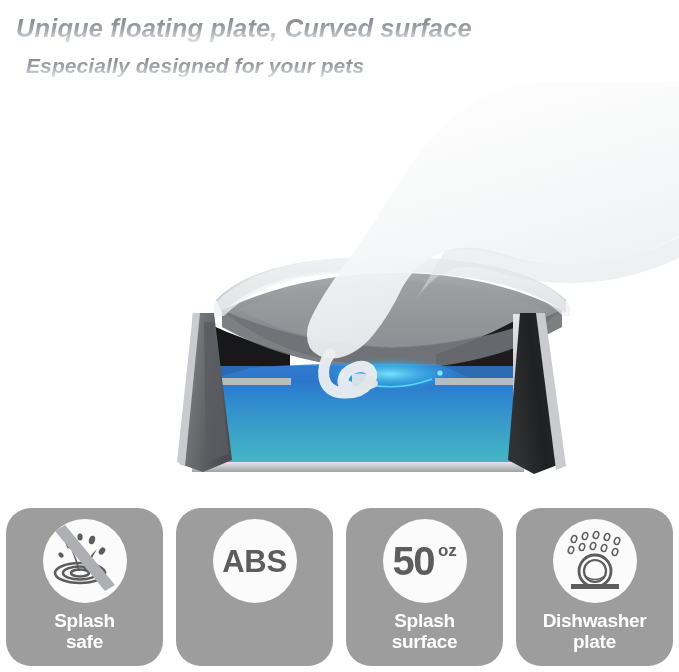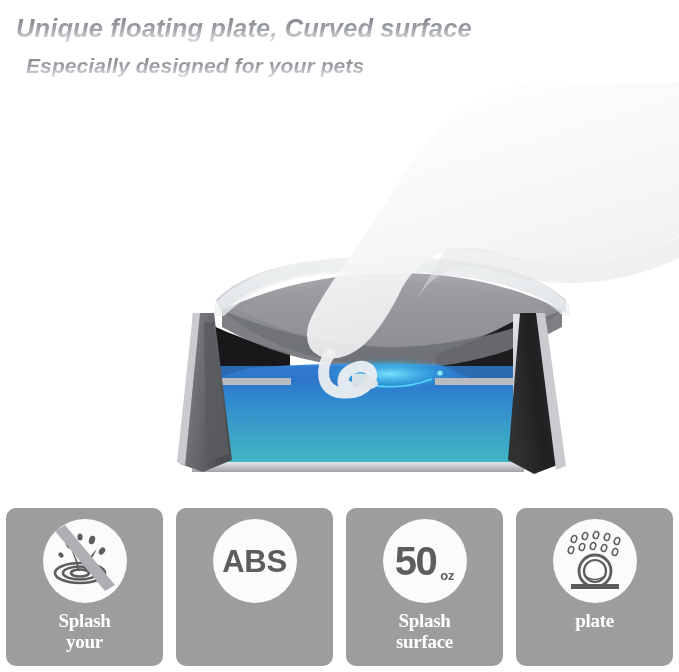--- a/index.html
+++ b/index.html
@@ -81,21 +81,21 @@
     width: 667px;
     height: 158px;
     display: flex;
     gap: 13px;
     z-index: 20;
   }
 
   .feature-card {
     flex: 1 1 0;
     background: #9d9d9d;
-    border-radius: 10px;
+    border-radius: 25px;
     display: flex;
     flex-direction: column;
     align-items: center;
     padding-top: 11px;
     position: relative;
   }
 
   .badge {
     width: 84px;
     height: 84px;
@@ -112,48 +112,47 @@
   .badge-abs {
     font-size: 31px;
     font-weight: 700;
     color: #5d5d5d;
     letter-spacing: -0.3px;
     line-height: 1;
   }
 
   .badge-cap {
     display: flex;
-    align-items: flex-end;
+    align-items: flex-start;
     color: #5d5d5d;
     line-height: 1;
   }
   .badge-cap .num {
     font-size: 40px;
     font-weight: 700;
     letter-spacing: -1.5px;
   }
   .badge-cap .unit {
-    font-size: 13px;
+    font-size: 17px;
     font-weight: 700;
     letter-spacing: -0.2px;
     margin-left: 4px;
     position: relative;
     top: 1px;
   }
 
   .card-caption {
     margin-top: 7px;
     text-align: center;
     color: #ffffff;
     font-weight: 700;
     font-size: 19px;
     line-height: 1.13;
     letter-spacing: -0.3px;
     padding: 0 3px;
-    font-family: Liberation Serif, serif;
   }
   .card-caption .l2 { display: block; }
 </style>
 </head>
 <body>
 
 <div id="page">
 
   <div class="headline-block">
     <div class="headline-1">Unique floating plate, Curved surface</div>
@@ -274,21 +273,21 @@
           <ellipse cx="22" cy="21" rx="3.2" ry="4.6" fill="#5d5d5d" transform="rotate(-22 22 21)"></ellipse>
           <ellipse cx="33" cy="14" rx="2.6" ry="3.6" fill="#5d5d5d"></ellipse>
           <ellipse cx="45" cy="17" rx="3" ry="4.4" fill="#5d5d5d" transform="rotate(18 45 17)"></ellipse>
           <ellipse cx="55" cy="28" rx="2.8" ry="4" fill="#5d5d5d" transform="rotate(34 55 28)"></ellipse>
           <ellipse cx="14" cy="32" rx="2.2" ry="3" fill="#5d5d5d" transform="rotate(-38 14 32)"></ellipse>
           <path d="M8 8 L18 2 L68 62 L58 68 Z" fill="#adafb2"></path>
         </svg>
       </div>
       <div class="card-caption">
         <span>Splash</span>
-        <span class="l2">your</span>
+        <span class="l2">safe</span>
       </div>
     </div>
 
     <div class="feature-card">
       <div class="badge">
         <span class="badge-abs">ABS</span>
       </div>
     </div>
 
     <div class="feature-card">
@@ -319,18 +318,19 @@
             <ellipse cx="46" cy="24" rx="2.6" ry="3.6" transform="rotate(20 46 24)"></ellipse>
             <ellipse cx="57" cy="28" rx="2.6" ry="3.6" transform="rotate(20 57 28)"></ellipse>
           </g>
           <circle cx="37" cy="47" r="16" fill="none" stroke="#5d5d5d" stroke-width="2.8"></circle>
           <circle cx="37" cy="47" r="11" fill="none" stroke="#5d5d5d" stroke-width="2.2"></circle>
           <path d="M26 51 Q37 60 48 51" fill="none" stroke="#5d5d5d" stroke-width="1.6"></path>
           <rect x="13" y="60" width="48" height="5" fill="#5d5d5d"></rect>
         </svg>
       </div>
       <div class="card-caption">
+        <span>Dishwasher</span>
         <span class="l2">plate</span>
       </div>
     </div>
 
   </div>
 </div>
 
 </body></html>

